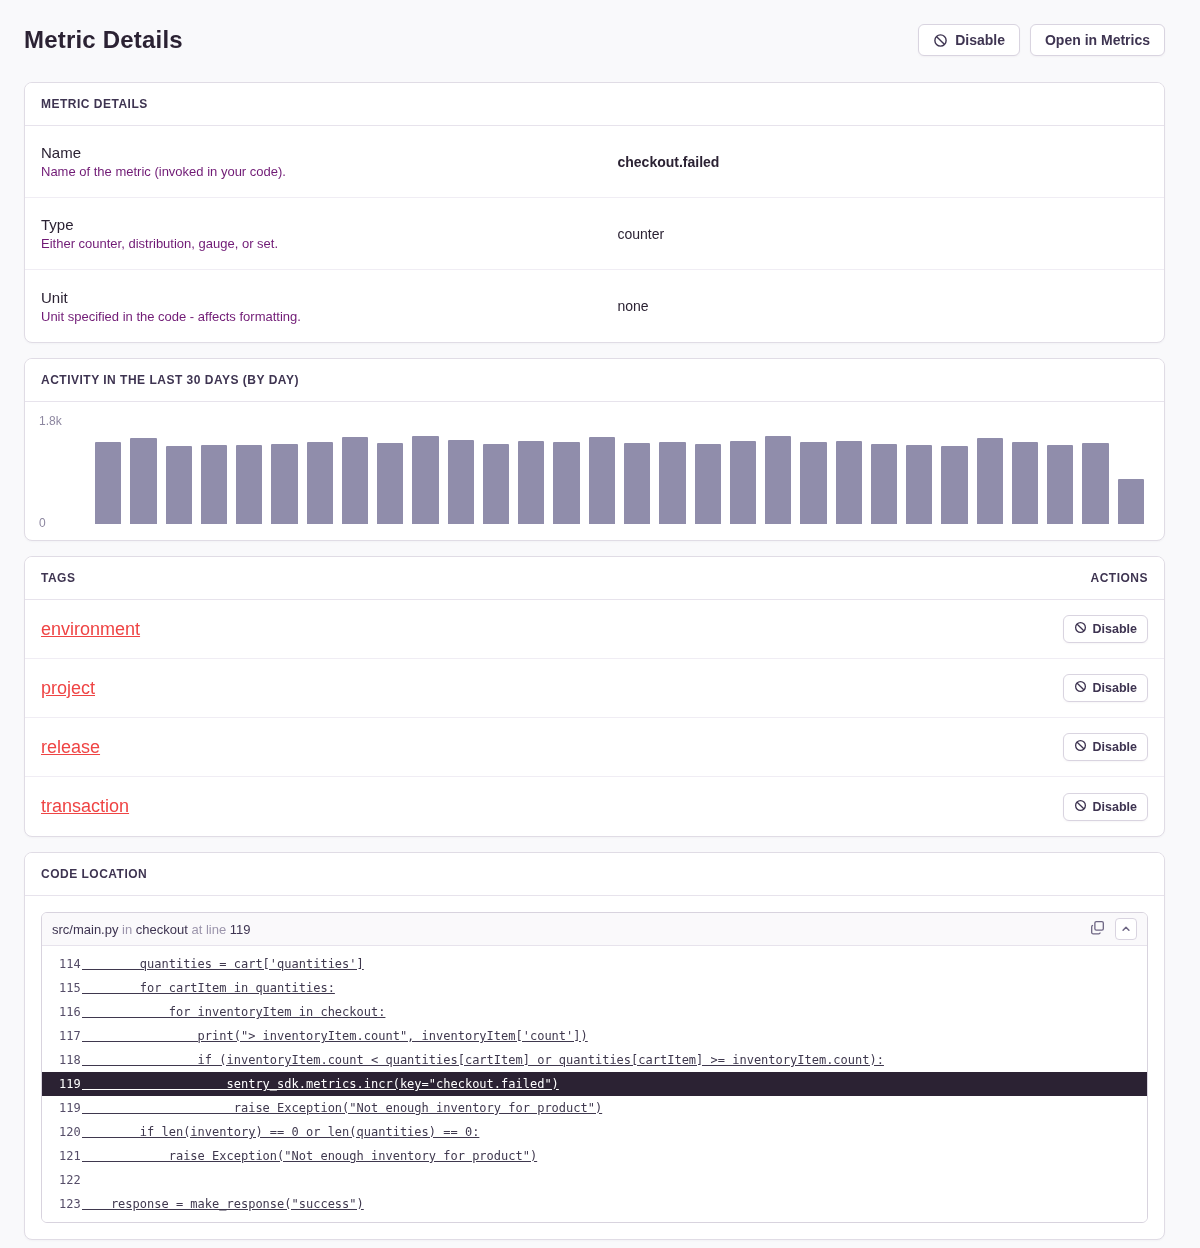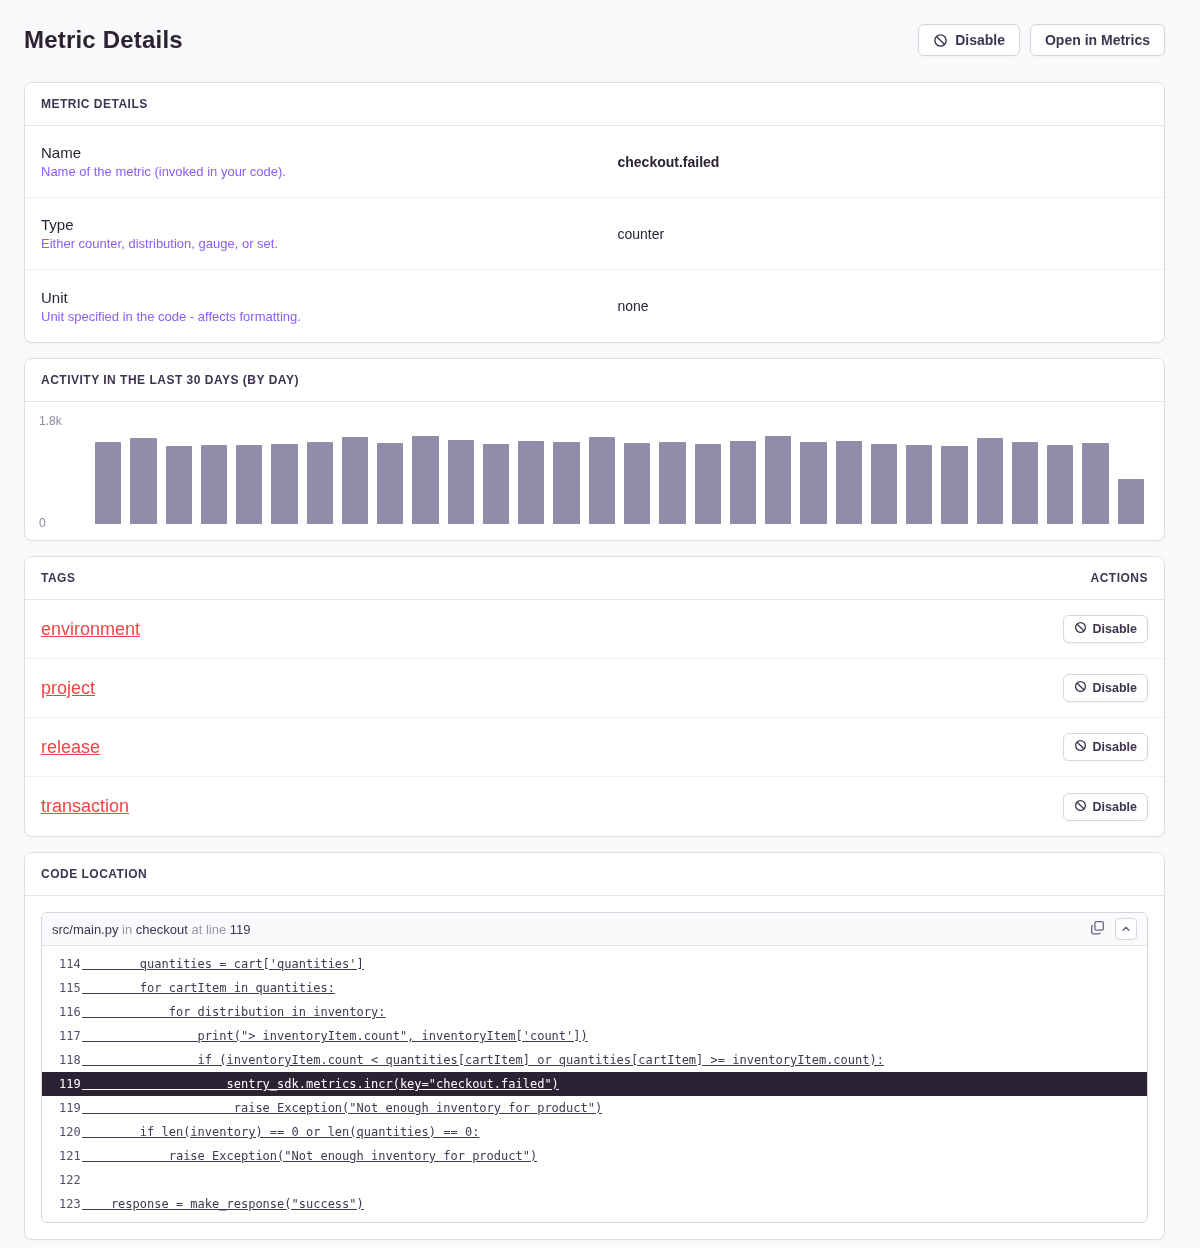--- a/index.html
+++ b/index.html
@@ -38,21 +38,21 @@
     background: #fff;
   }
 
   
   .detail-row {
     display: grid; grid-template-columns: 1fr 1fr; align-items: center;
     padding: 15px 16px; border-bottom: 1px solid #f0edf4; min-height: 72px; gap: 12px;
   }
   .detail-row:last-child { border-bottom: none; }
   .detail-label { font-size: 15px; color: #2b2233; }
-  .detail-desc { font-size: 13px; color: #8b5cf6; margin-top: 3px; }
+  .detail-desc { font-size: 13px; color: #701a75; margin-top: 3px; }
   .detail-value { font-size: 14px; color: #2b2233; padding-left: 17px; }
   .detail-value.strong { font-weight: 700; }
 
   
   .chart-body { position: relative; height: 138px; }
   .y-label { position: absolute; left: 14px; width: 38px; font-size: 12px; color: #8d87a0; }
   .y-label.top { top: 12px; }
   .y-label.bottom { bottom: 10px; }
   .bars { position: absolute; left: 70px; right: 20px; top: 27px; bottom: 16px;
           display: flex; align-items: flex-end; gap: 9px; }
@@ -269,21 +269,21 @@
               <svg width="10" height="10" viewBox="0 0 12 12" fill="none" stroke="#6e6684" stroke-width="1.8" stroke-linecap="round" stroke-linejoin="round">
                 <polyline points="2.5,7.5 6,4 9.5,7.5"></polyline>
               </svg>
             </span>
           </button>
         </div>
       </div>
       <div class="code-lines">
         <div class="code-line"><span class="no">114</span><span class="src">        quantities = cart['quantities']</span></div>
         <div class="code-line"><span class="no">115</span><span class="src">        for cartItem in quantities:</span></div>
-        <div class="code-line"><span class="no">116</span><span class="src">            for distribution in inventory:</span></div>
+        <div class="code-line"><span class="no">116</span><span class="src">            for inventoryItem in checkout:</span></div>
         <div class="code-line"><span class="no">117</span><span class="src">                print("&gt; inventoryItem.count", inventoryItem['count'])</span></div>
         <div class="code-line"><span class="no">118</span><span class="src">                if (inventoryItem.count &lt; quantities[cartItem] or quantities[cartItem] &gt;= inventoryItem.count):</span></div>
         <div class="code-line highlight"><span class="no">119</span><span class="src">                    sentry_sdk.metrics.incr(key="checkout.failed")</span></div>
         <div class="code-line"><span class="no">119</span><span class="src">                     raise Exception("Not enough inventory for product")</span></div>
         <div class="code-line"><span class="no">120</span><span class="src">        if len(inventory) == 0 or len(quantities) == 0:</span></div>
         <div class="code-line"><span class="no">121</span><span class="src">            raise Exception("Not enough inventory for product")</span></div>
         <div class="code-line"><span class="no">122</span><span class="src"></span></div>
         <div class="code-line"><span class="no">123</span><span class="src">    response = make_response("success")</span></div>
       </div>
     </div>

